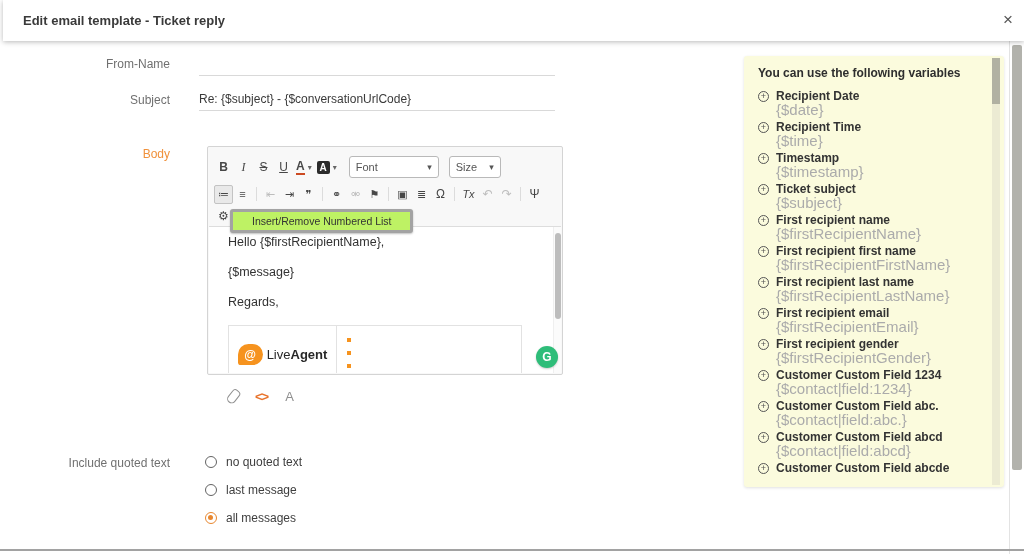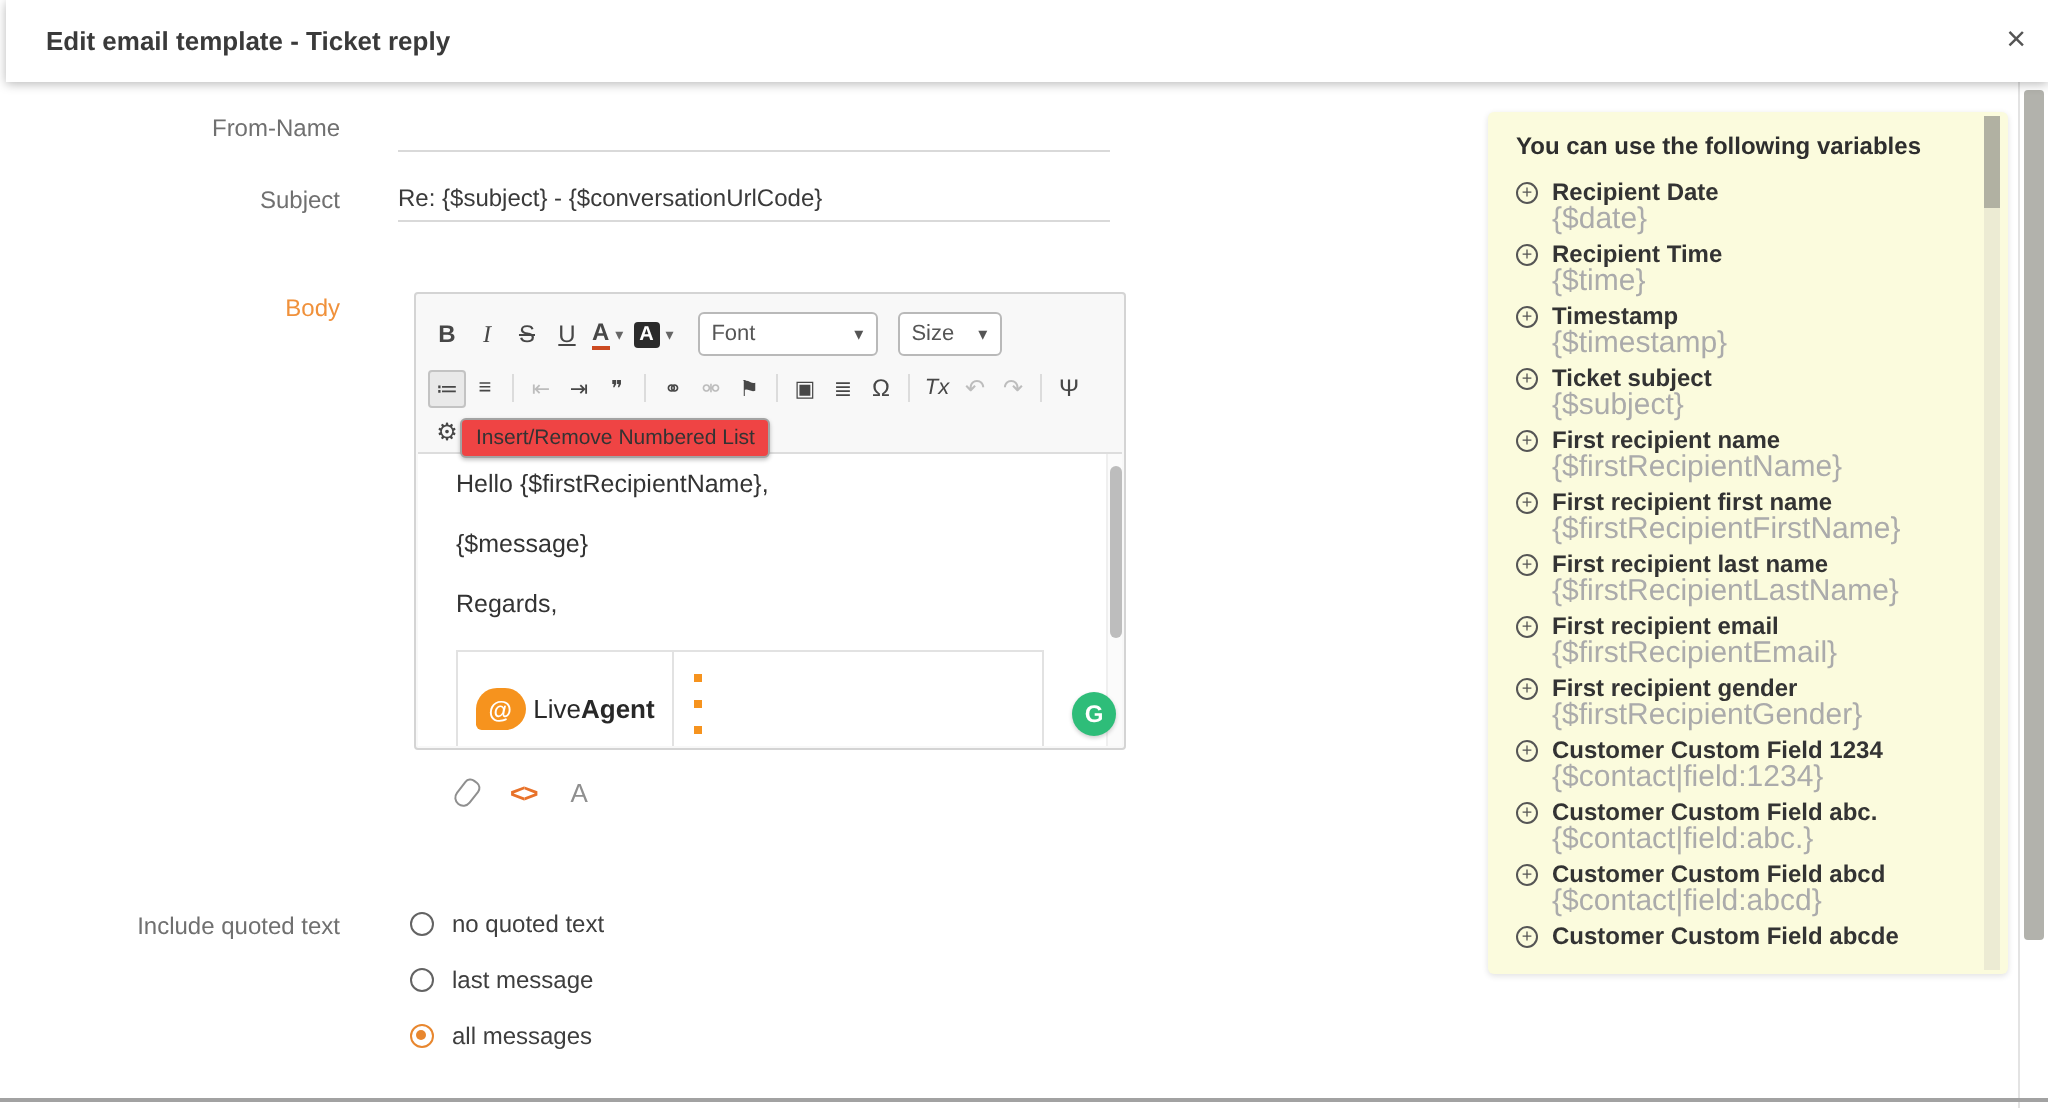--- a/index.html
+++ b/index.html
@@ -50,22 +50,22 @@
   .tb-select { height: 22px; background: #fff; border: 1px solid #b9b9b9; border-radius: 3px;
     display: inline-flex; align-items: center; justify-content: space-between; padding: 0 6px;
     font-size: 11px; color: #555; cursor: pointer; }
   .tb-select .arrow { font-size: 9px; color: #555; }
   .tb-select.font { width: 90px; margin-left: 9px; }
   .tb-select.size { width: 52px; margin-left: 9px; }
   .src-btn { display: inline-flex; align-items: center; gap: 4px; font-size: 11px; color: #555;
     cursor: pointer; margin-left: 2px; }
   .src-btn .doc { font-size: 11px; color: #6a6a6a; }
 
-  .tooltip { position: absolute; left: 22px; top: 62px; z-index: 20; background: #ef4444;
-    border: 1px solid #a3a3a3; border-radius: 3px; padding: 3px 7px; font-size: 10.5px; color: #333;
+  .tooltip { position: absolute; left: 22px; top: 62px; z-index: 20; background: #bef264;
+    border: 3px solid #a3a3a3; border-radius: 3px; padding: 3px 19px; font-size: 10.5px; color: #333;
     white-space: nowrap; box-shadow: 0 1px 2px rgba(0,0,0,.25); }
 
   .ed-content { position: absolute; left: 1px; right: 1px; top: 79px; bottom: 1px; background: #fff;
     border-top: 1px solid #ddd; padding: 8px 0 0 19px; overflow: hidden; font-size: 12.5px; color: #333; }
   .ed-content p { margin: 0 0 16px; line-height: 14px; }
 
   .sig { display: flex; width: 294px; border: 1px solid #e2e2e2; height: 86px; margin-top: 4px; }
   .sig-left { width: 108px; border-right: 1px solid #e2e2e2; position: relative;
     display: flex; align-items: flex-start; justify-content: center; padding-top: 18px; }
   .logo { display: flex; align-items: center; }

